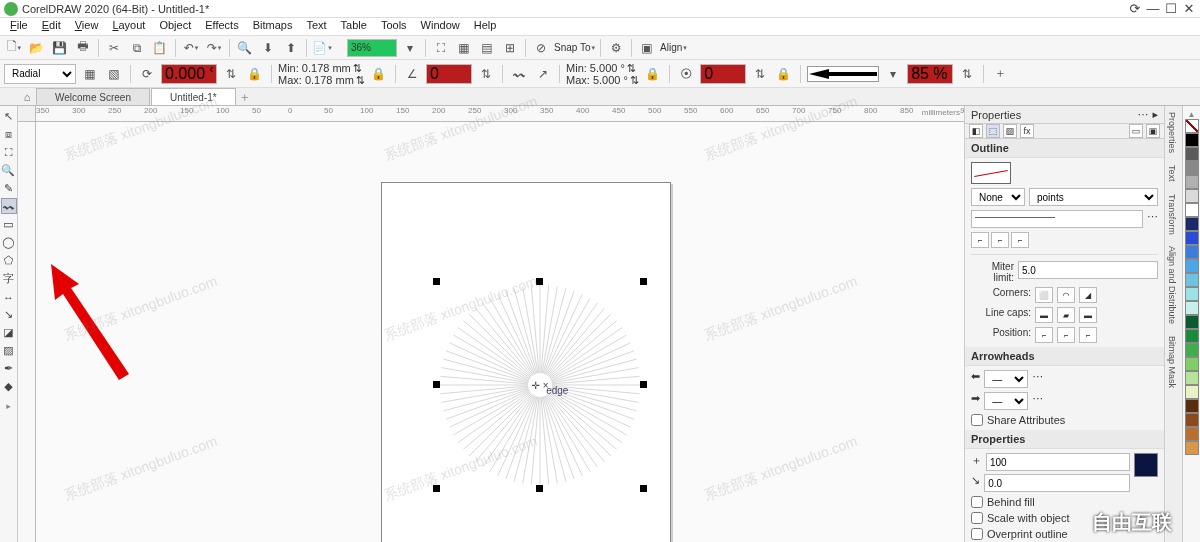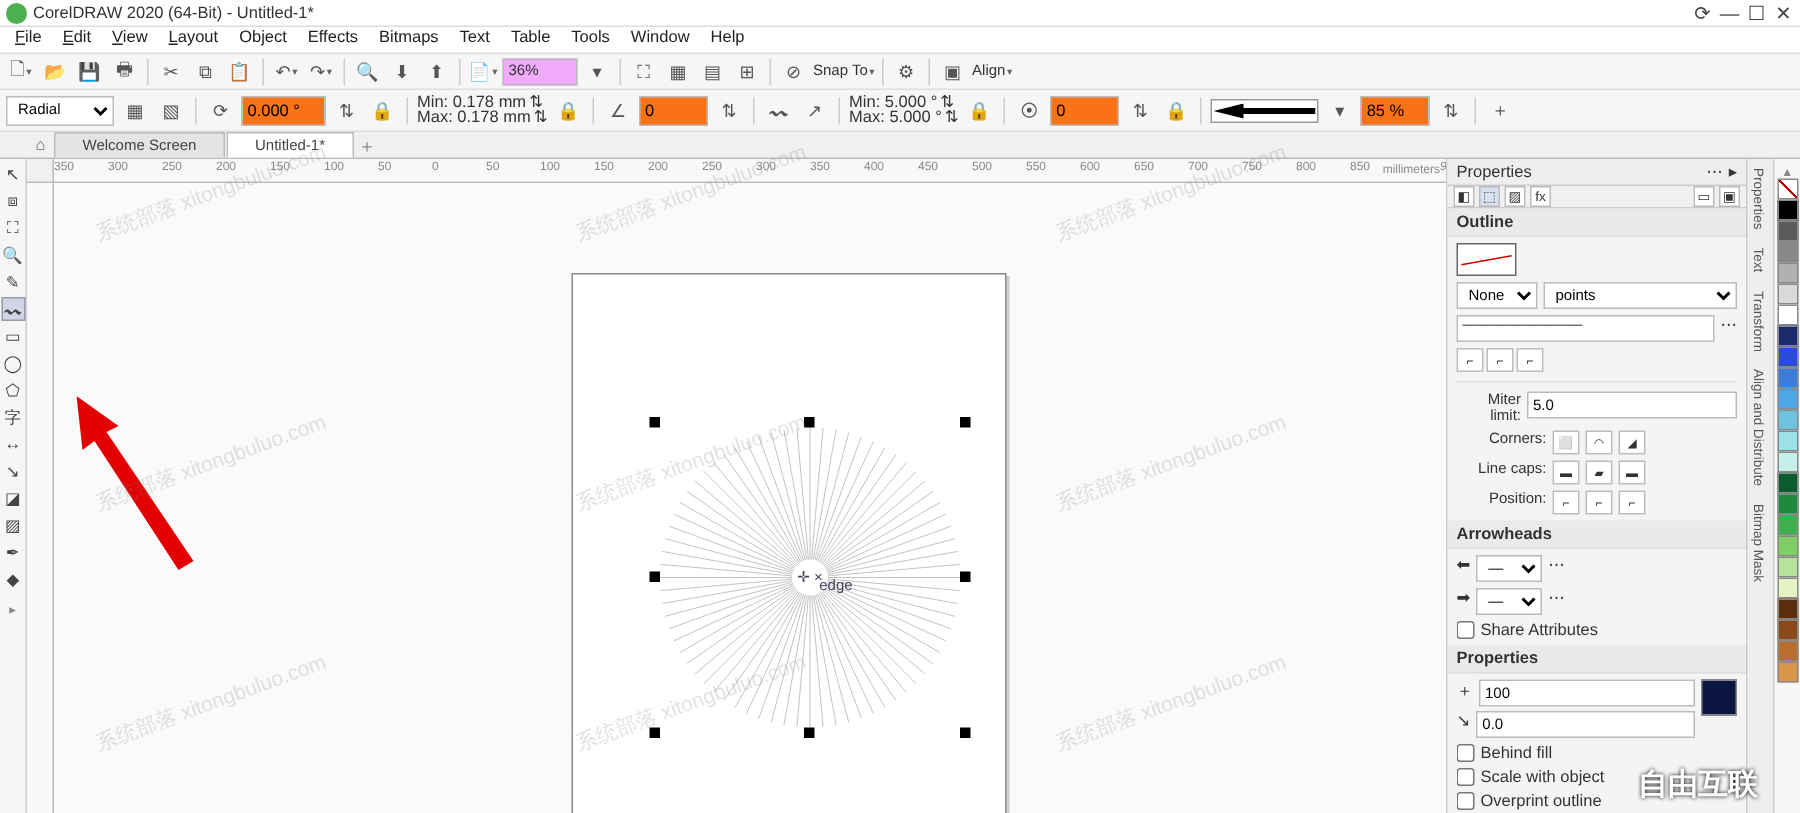--- a/index.html
+++ b/index.html
@@ -14,30 +14,30 @@
 
 
 .menu-bar { height: 18px; background: #fff; display: flex; align-items: flex-start; padding: 0 4px; gap: 2px; border-bottom: 1px solid #ddd; }
 .menu-item { padding: 1px 6px; color: #222; cursor: default; }
 .menu-item .ul { text-decoration: underline; }
 
 
 .toolbar { height: 24px; background: #f6f6f6; border-bottom: 1px solid #ddd; display: flex; align-items: center; padding: 0 4px; gap: 3px; }
 .tb-btn { width: 20px; height: 20px; border: 1px solid transparent; display: flex; align-items: center; justify-content: center; color: #555; font-size: 12px; }
 .tb-sep { width: 1px; height: 18px; background: #ccc; margin: 0 2px; }
-.tb-input { height: 18px; border: 1px solid #bbb; background: #f0abfc; padding: 0 3px; font-size: 10px; color: #333; }
+.tb-input { height: 18px; border: 1px solid #bbb; background: #22c55e; padding: 0 3px; font-size: 10px; color: #333; margin-left: 12px; }
 .tb-dd { display: flex; align-items: center; }
 .tb-dd::after { content: '▾'; font-size: 7px; margin-left: 1px; color: #666; }
 .tb-label { font-size: 10px; color: #333; }
 
 
 .prop-bar { height: 28px; background: #f6f6f6; border-bottom: 1px solid #ddd; display: flex; align-items: center; padding: 0 4px; gap: 4px; }
-.spin-grp { display: flex; flex-direction: column; height: 22px; justify-content: flex-start; font-size: 9px; color: #333; line-height: 10px; }
+.spin-grp { display: flex; flex-direction: column; height: 22px; justify-content: space-between; font-size: 9px; color: #333; line-height: 10px; }
 .spin-row { display: flex; align-items: center; gap: 2px; }
-.prop-input { height: 20px; width: 60px; border: 1px solid #bbb; background: #f97316; padding: 0 3px; font-size: 11px; }
+.prop-input { height: 20px; width: 60px; border: 1px solid #bbb; background: #b91c1c; padding: 0 3px; font-size: 16px; }
 .prop-combo { height: 20px; width: 70px; border: 1px solid #bbb; background: #fff; padding: 0 3px; font-size: 10px; display: flex; align-items: center; }
 
 
 .tab-row { height: 18px; background: #f0f0f0; border-bottom: 1px solid #bbb; display: flex; align-items: flex-end; padding-left: 18px; }
 .home-tab { width: 18px; height: 16px; display: flex; align-items: center; justify-content: center; color: #666; }
 .doc-tab { height: 17px; padding: 0 18px; border: 1px solid #bbb; border-bottom: none; background: #fff; font-size: 10px; color: #444; display: flex; align-items: center; margin-right: 1px; }
 .doc-tab.inactive { background: #e4e4e4; }
 .tab-add { width: 16px; height: 16px; display: flex; align-items: center; justify-content: center; color: #888; font-size: 12px; }
 
 

